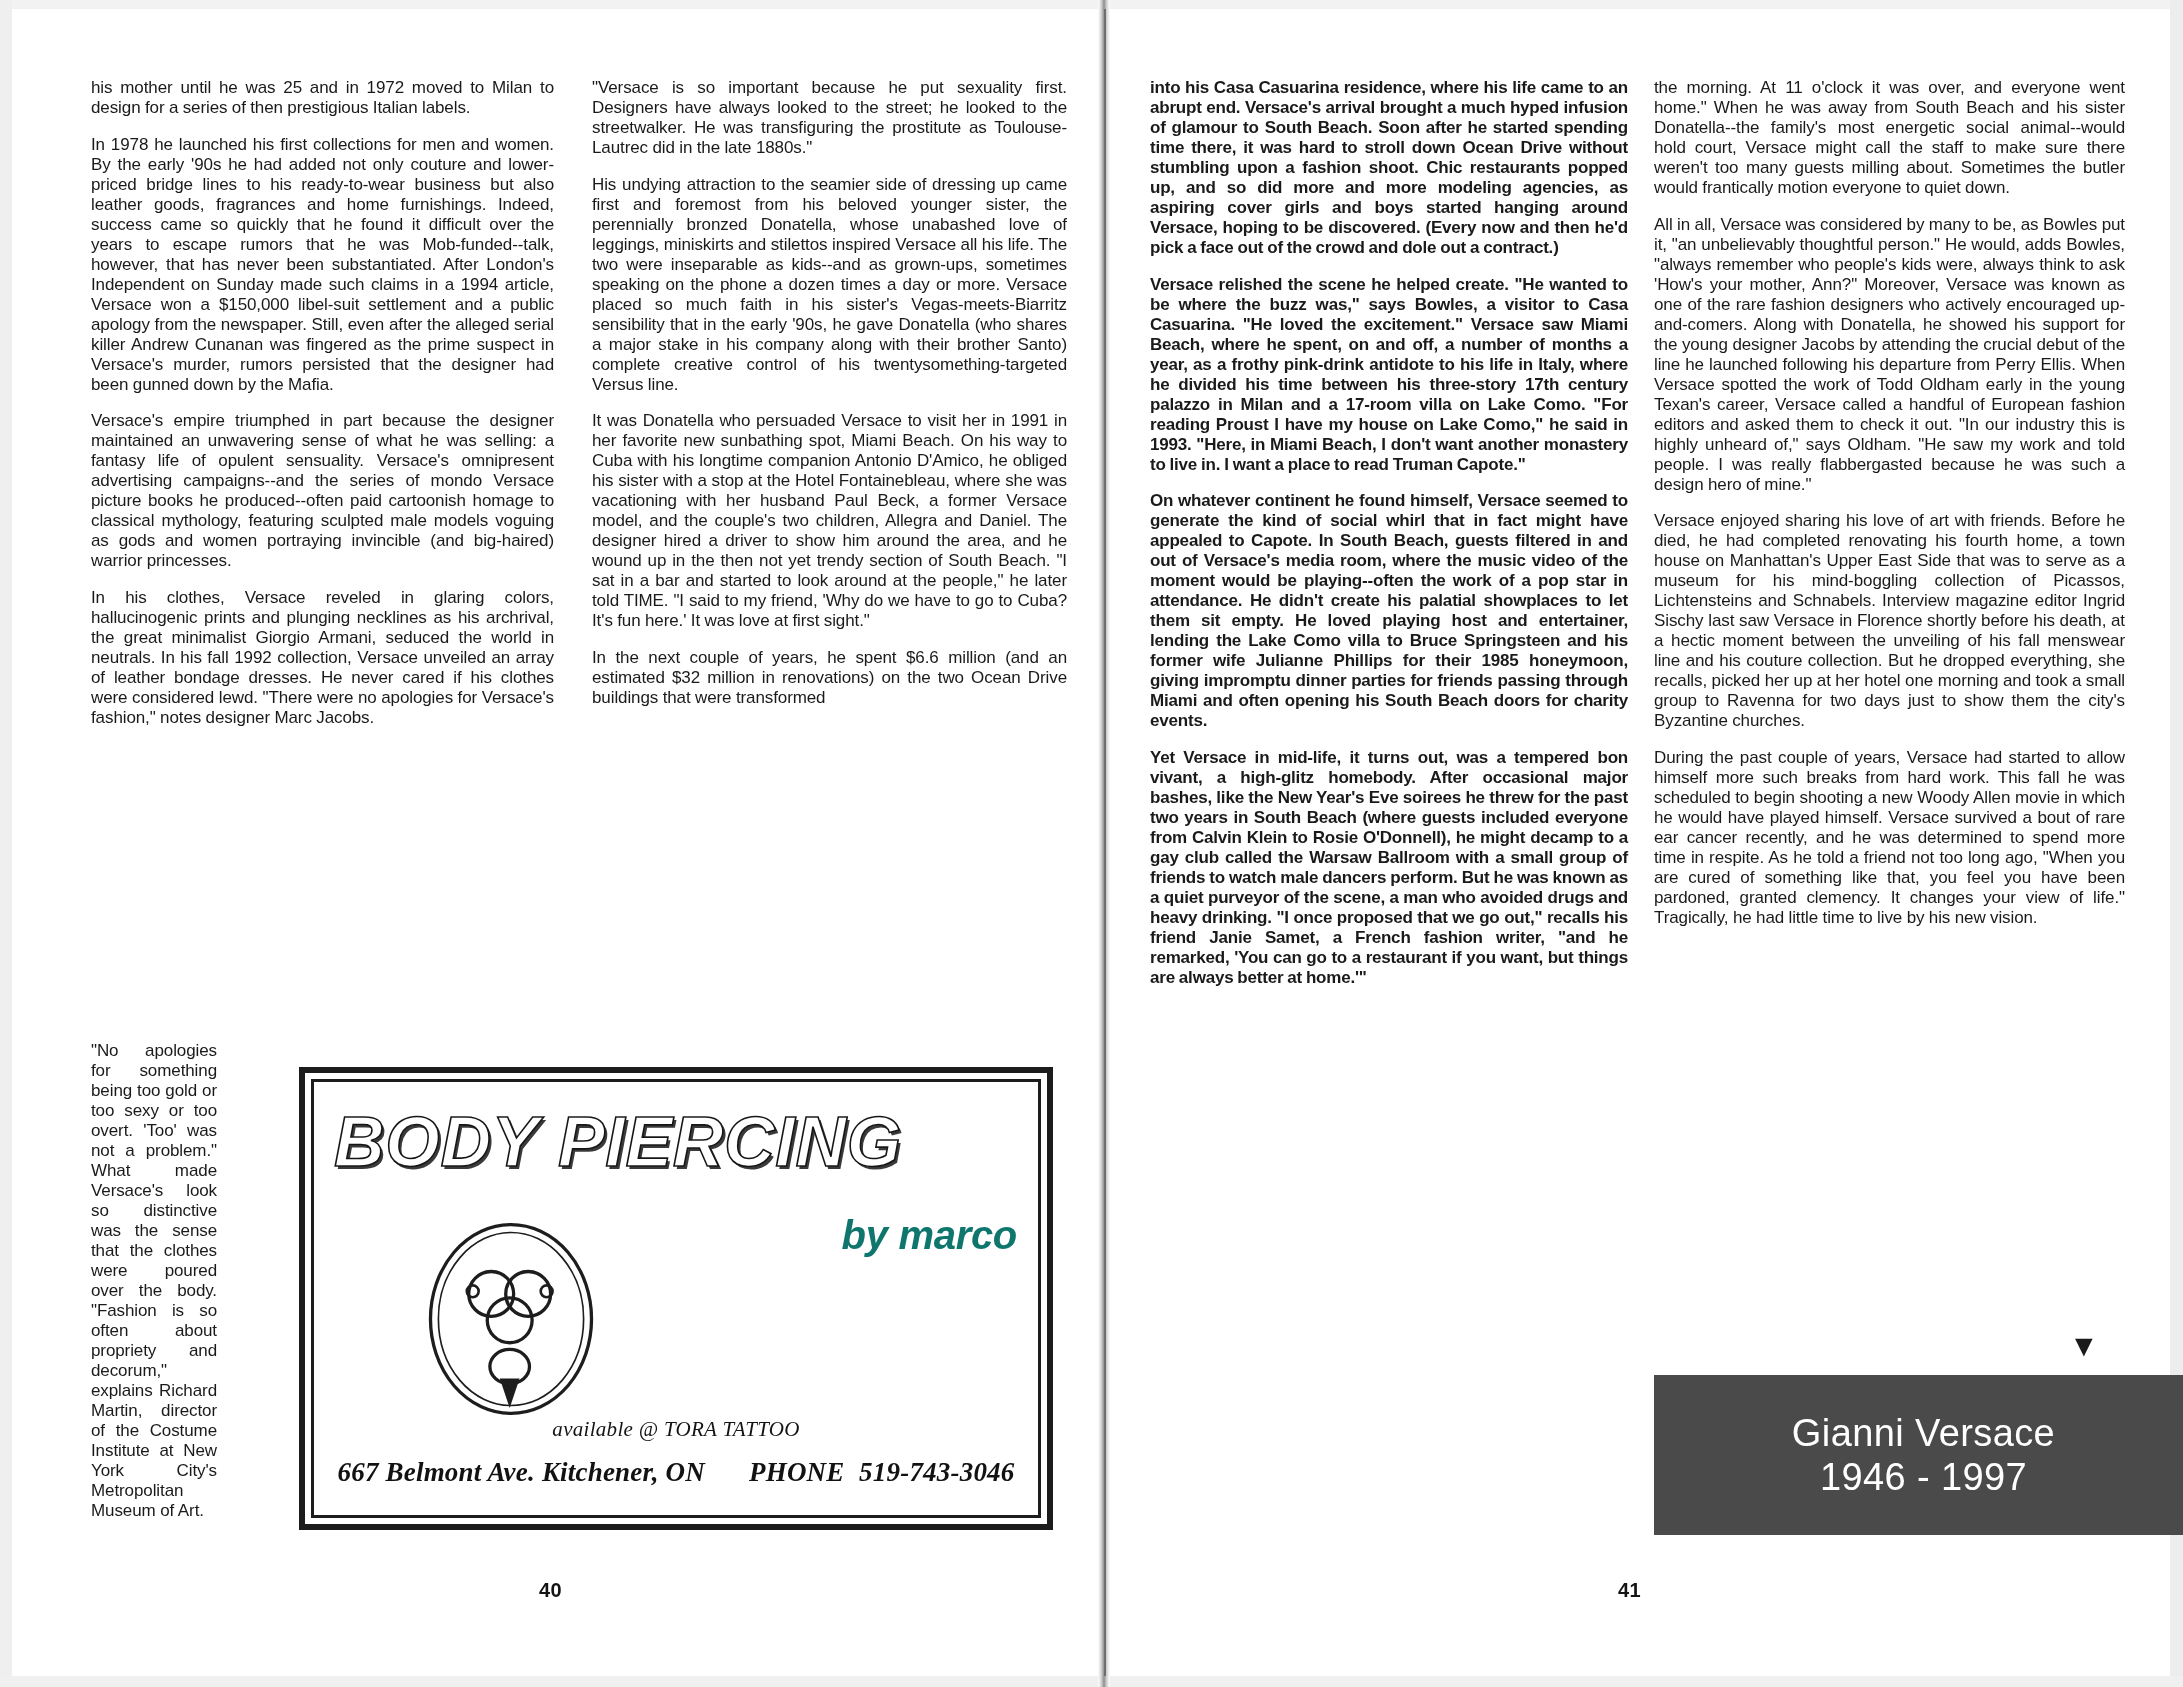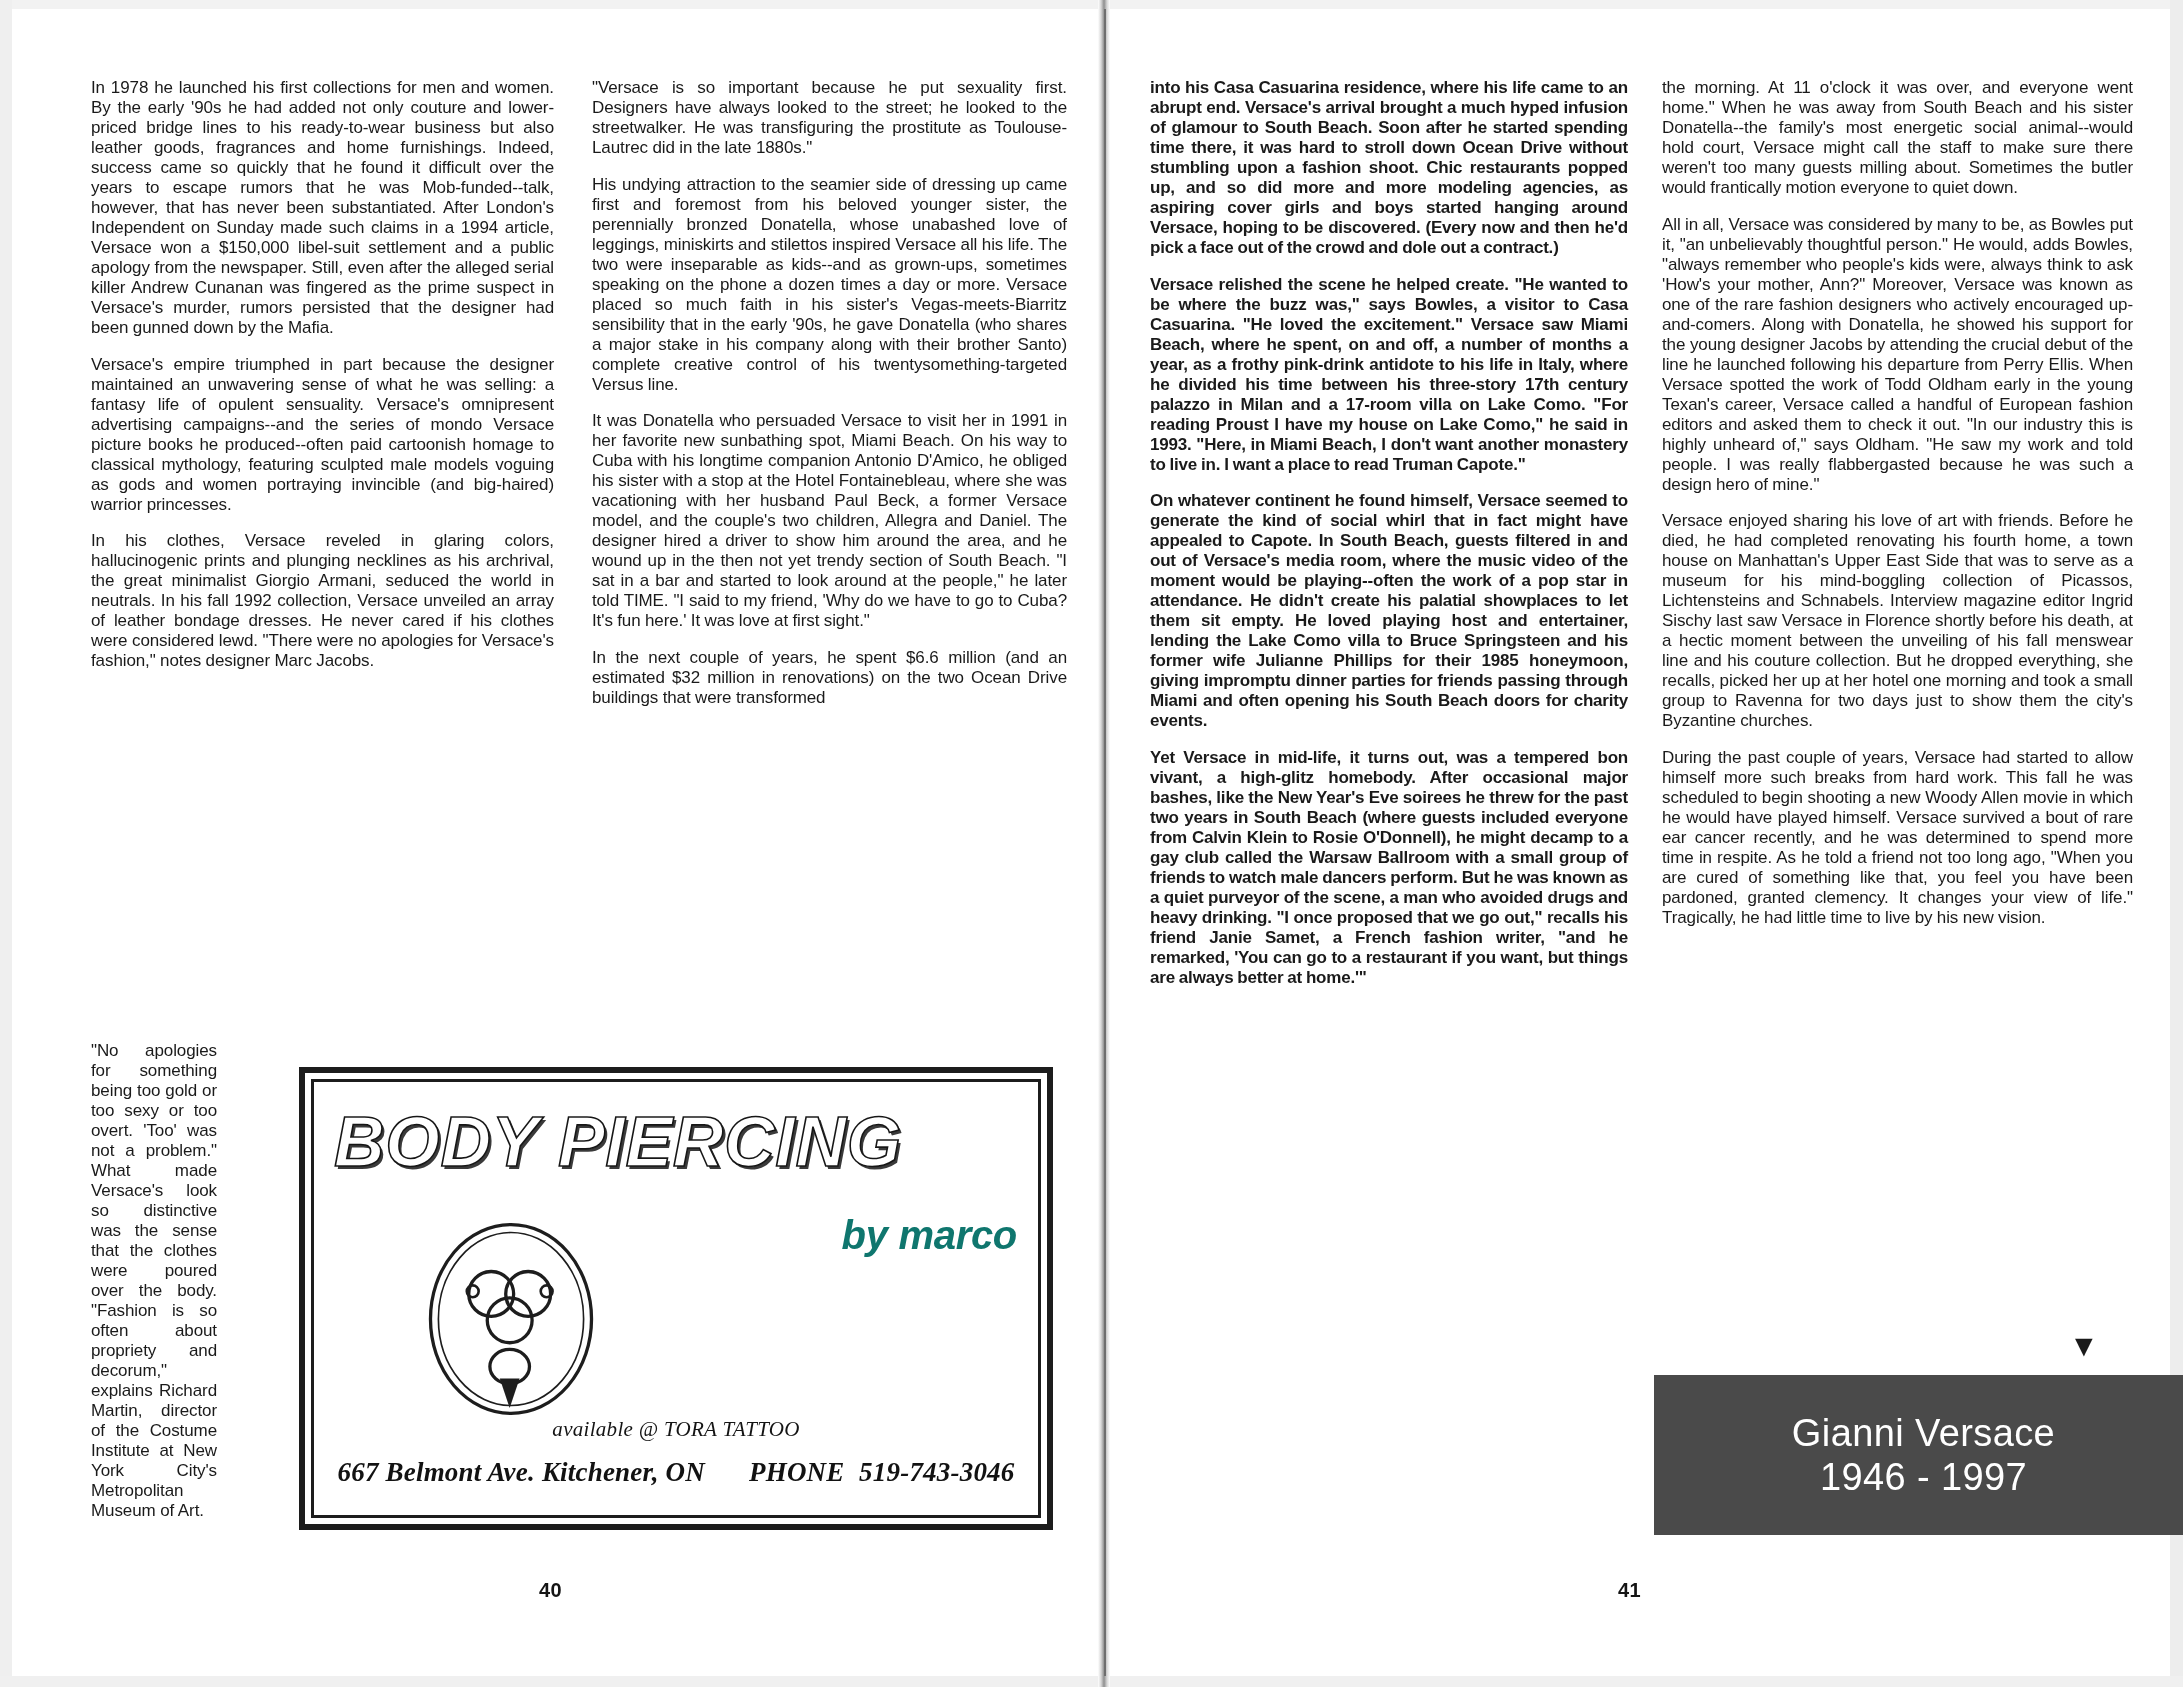--- a/index.html
+++ b/index.html
@@ -38,21 +38,21 @@
     word-spacing:-0.2px;
     -webkit-font-smoothing:none;
   }
   .col p{margin:0 0 16.5px 0;}
   .col p:last-child{margin-bottom:0;}
 
   #col1{left:91px;  top:78px; width:463px;}
   #col2{left:592px;  top:78px; width:475px;}
   #col3{left:1150px; top:78px; width:478px;
         font-weight:700; letter-spacing:-0.2px; word-spacing:-0.6px;}
-  #col4{left:1654px; top:78px; width:471px;margin-left:8px;}
+  #col4{left:1654px; top:78px; width:471px;}
 
   
   #col1-narrow{
     position:absolute;left:91px;top:1041px;width:126px;
     font-size:17px;line-height:20px;text-align:justify;
     letter-spacing:-0.1px;
   }
   #col1-narrow p{margin:0;}
 
   
@@ -142,20 +142,21 @@
 <div class="scan-edge-left"></div>
 <div class="scan-edge-right"></div>
 <div class="scan-edge-bottom"></div>
 
 <div class="spread">
 
   <div class="gutter"></div>
   <div class="gutter-line"></div>
 
   <div class="col" id="col1">
+    <p>his mother until he was 25 and in 1972 moved to Milan to design for a series of then prestigious Italian labels.</p>
     <p>In 1978 he launched his first collections for men and women. By the early '90s he had added not only couture and lower-priced bridge lines to his ready-to-wear business but also leather goods, fragrances and home furnishings. Indeed, success came so quickly that he found it difficult over the years to escape rumors that he was Mob-funded--talk, however, that has never been substantiated. After London's Independent on Sunday made such claims in a 1994 article, Versace won a $150,000 libel-suit settlement and a public apology from the newspaper. Still, even after the alleged serial killer Andrew Cunanan was fingered as the prime suspect in Versace's murder, rumors persisted that the designer had been gunned down by the Mafia.</p>
     <p>Versace's empire triumphed in part because the designer maintained an unwavering sense of what he was selling: a fantasy life of opulent sensuality. Versace's omnipresent advertising campaigns--and the series of mondo Versace picture books he produced--often paid cartoonish homage to classical mythology, featuring sculpted male models voguing as gods and women portraying invincible (and big-haired) warrior princesses.</p>
     <p>In his clothes, Versace reveled in glaring colors, hallucinogenic prints and plunging necklines as his archrival, the great minimalist Giorgio Armani, seduced the world in neutrals. In his fall 1992 collection, Versace unveiled an array of leather bondage dresses. He never cared if his clothes were considered lewd. "There were no apologies for Versace's fashion," notes designer Marc Jacobs.</p>
   </div>
 
   <div id="col1-narrow">
     <p>"No apologies for something being too gold or too sexy or too overt. 'Too' was not a problem." What made Versace's look so distinctive was the sense that the clothes were poured over the body. "Fashion is so often about propriety and decorum," explains Richard Martin, director of the Costume Institute at New York City's Metropolitan Museum of Art.</p>
   </div>
 
   <div class="col" id="col2">

